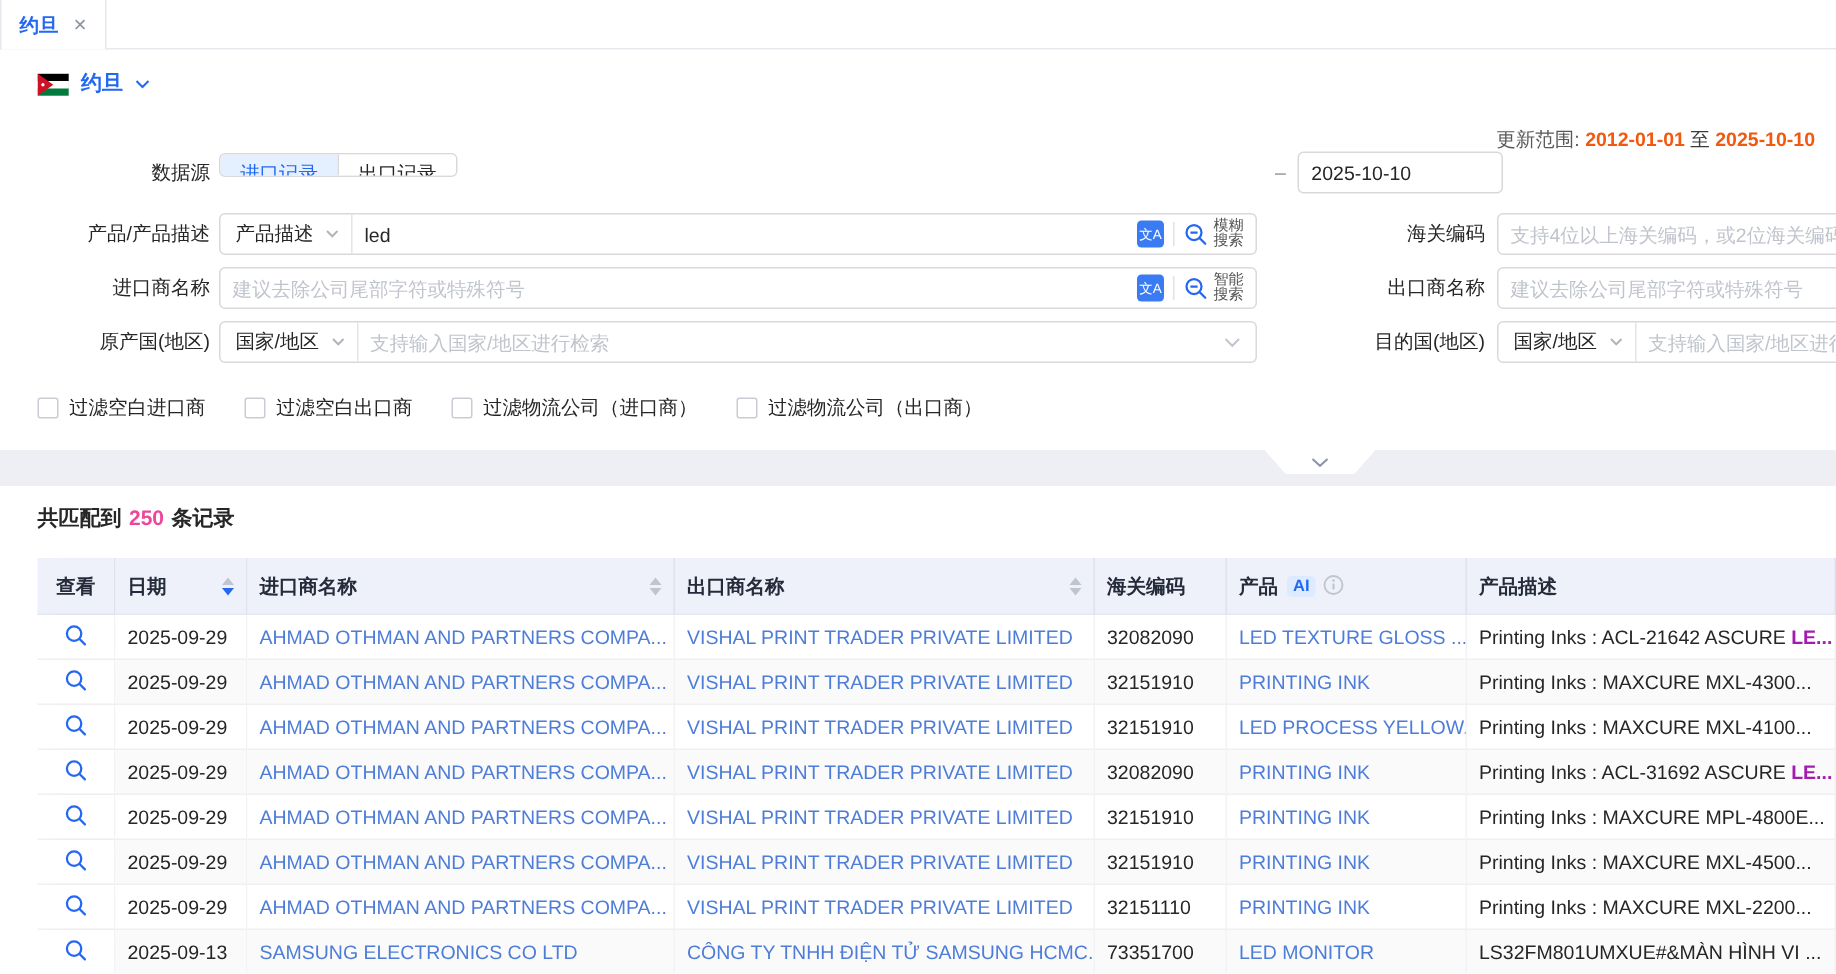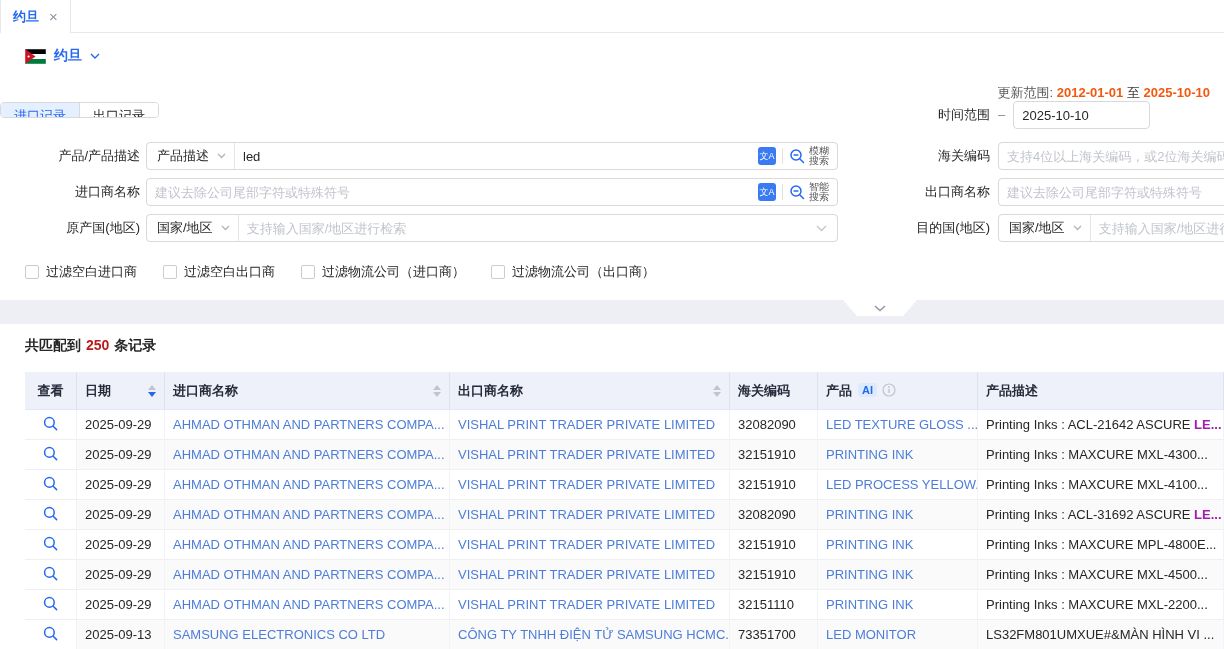--- a/index.html
+++ b/index.html
@@ -57,21 +57,21 @@
   .cb-label { font-size:13px; color:#262626; white-space:nowrap; }
 
   
   .strip { position:absolute; top:300px; left:0; width:1224px; height:24px; background:#edeff4; }
   .notch { position:absolute; top:0; left:843px; width:74px; height:16px; background:#fff;
            clip-path:polygon(0 0,100% 0,81% 100%,19% 100%); display:flex; align-items:center; justify-content:center; cursor:pointer; }
 
   
   .results-panel { position:absolute; top:324px; left:0; width:1224px; height:325px; background:#fff; }
   .summary { position:absolute; top:13px; left:25px; font-size:14px; font-weight:700; color:#262626; }
-  .summary .count { color:#b91c1c; margin:0 5px; }
+  .summary .count { color:#ec4899; margin:0 5px; }
 
   table { position:absolute; top:48px; left:25px; width:1199px; border-collapse:separate; border-spacing:0; table-layout:fixed; }
   th { height:38px; background:#eef1f9; font-size:13px; font-weight:700; color:#252b3a; text-align:left;
        padding:0 8px; border-right:1px solid #dde2ee; border-bottom:1px solid #e3e7f1; white-space:nowrap; overflow:hidden; }
   th.center, td.center { text-align:center; }
   td { height:30px; font-size:13px; color:#262626; padding:0 8px; background:#fff;
        border-bottom:1px solid #f0f0f0; border-right:1px solid #f2f3f7; white-space:nowrap; overflow:hidden; }
   tr.alt td { background:#fafafa; }
   td.view-cell, tr.alt td.view-cell { background:#fff; box-shadow:6px 0 6px -4px rgba(15,30,80,.10); }
   th.view-col { box-shadow:6px 0 6px -4px rgba(15,30,80,.10); }
@@ -115,28 +115,28 @@
   </div>
 
   <div class="update-range">
     <span>更新范围:</span>
     <b>2012-01-01</b>
     <span class="to-word">至</span>
     <b>2025-10-10</b>
   </div>
 
   <div class="lrow" style="top:101px">
+    <div class="row-label">数据源</div>
     <div class="seg-group">
       <div class="seg selected">进口记录</div>
       <div class="seg">出口记录</div>
     </div>
   </div>
 
   <div class="rrow" style="top:101px">
-    <div class="row-label">时间范围</div>
     <span class="date-dash">–</span>
     <div class="field date-input">
       <input class="text-input" value="2025-10-10" style="">
     </div>
   </div>
 
   <div class="lrow" style="top:142px">
     <div class="row-label">产品/产品描述</div>
     <div class="field w-left">
       <div class="select">

